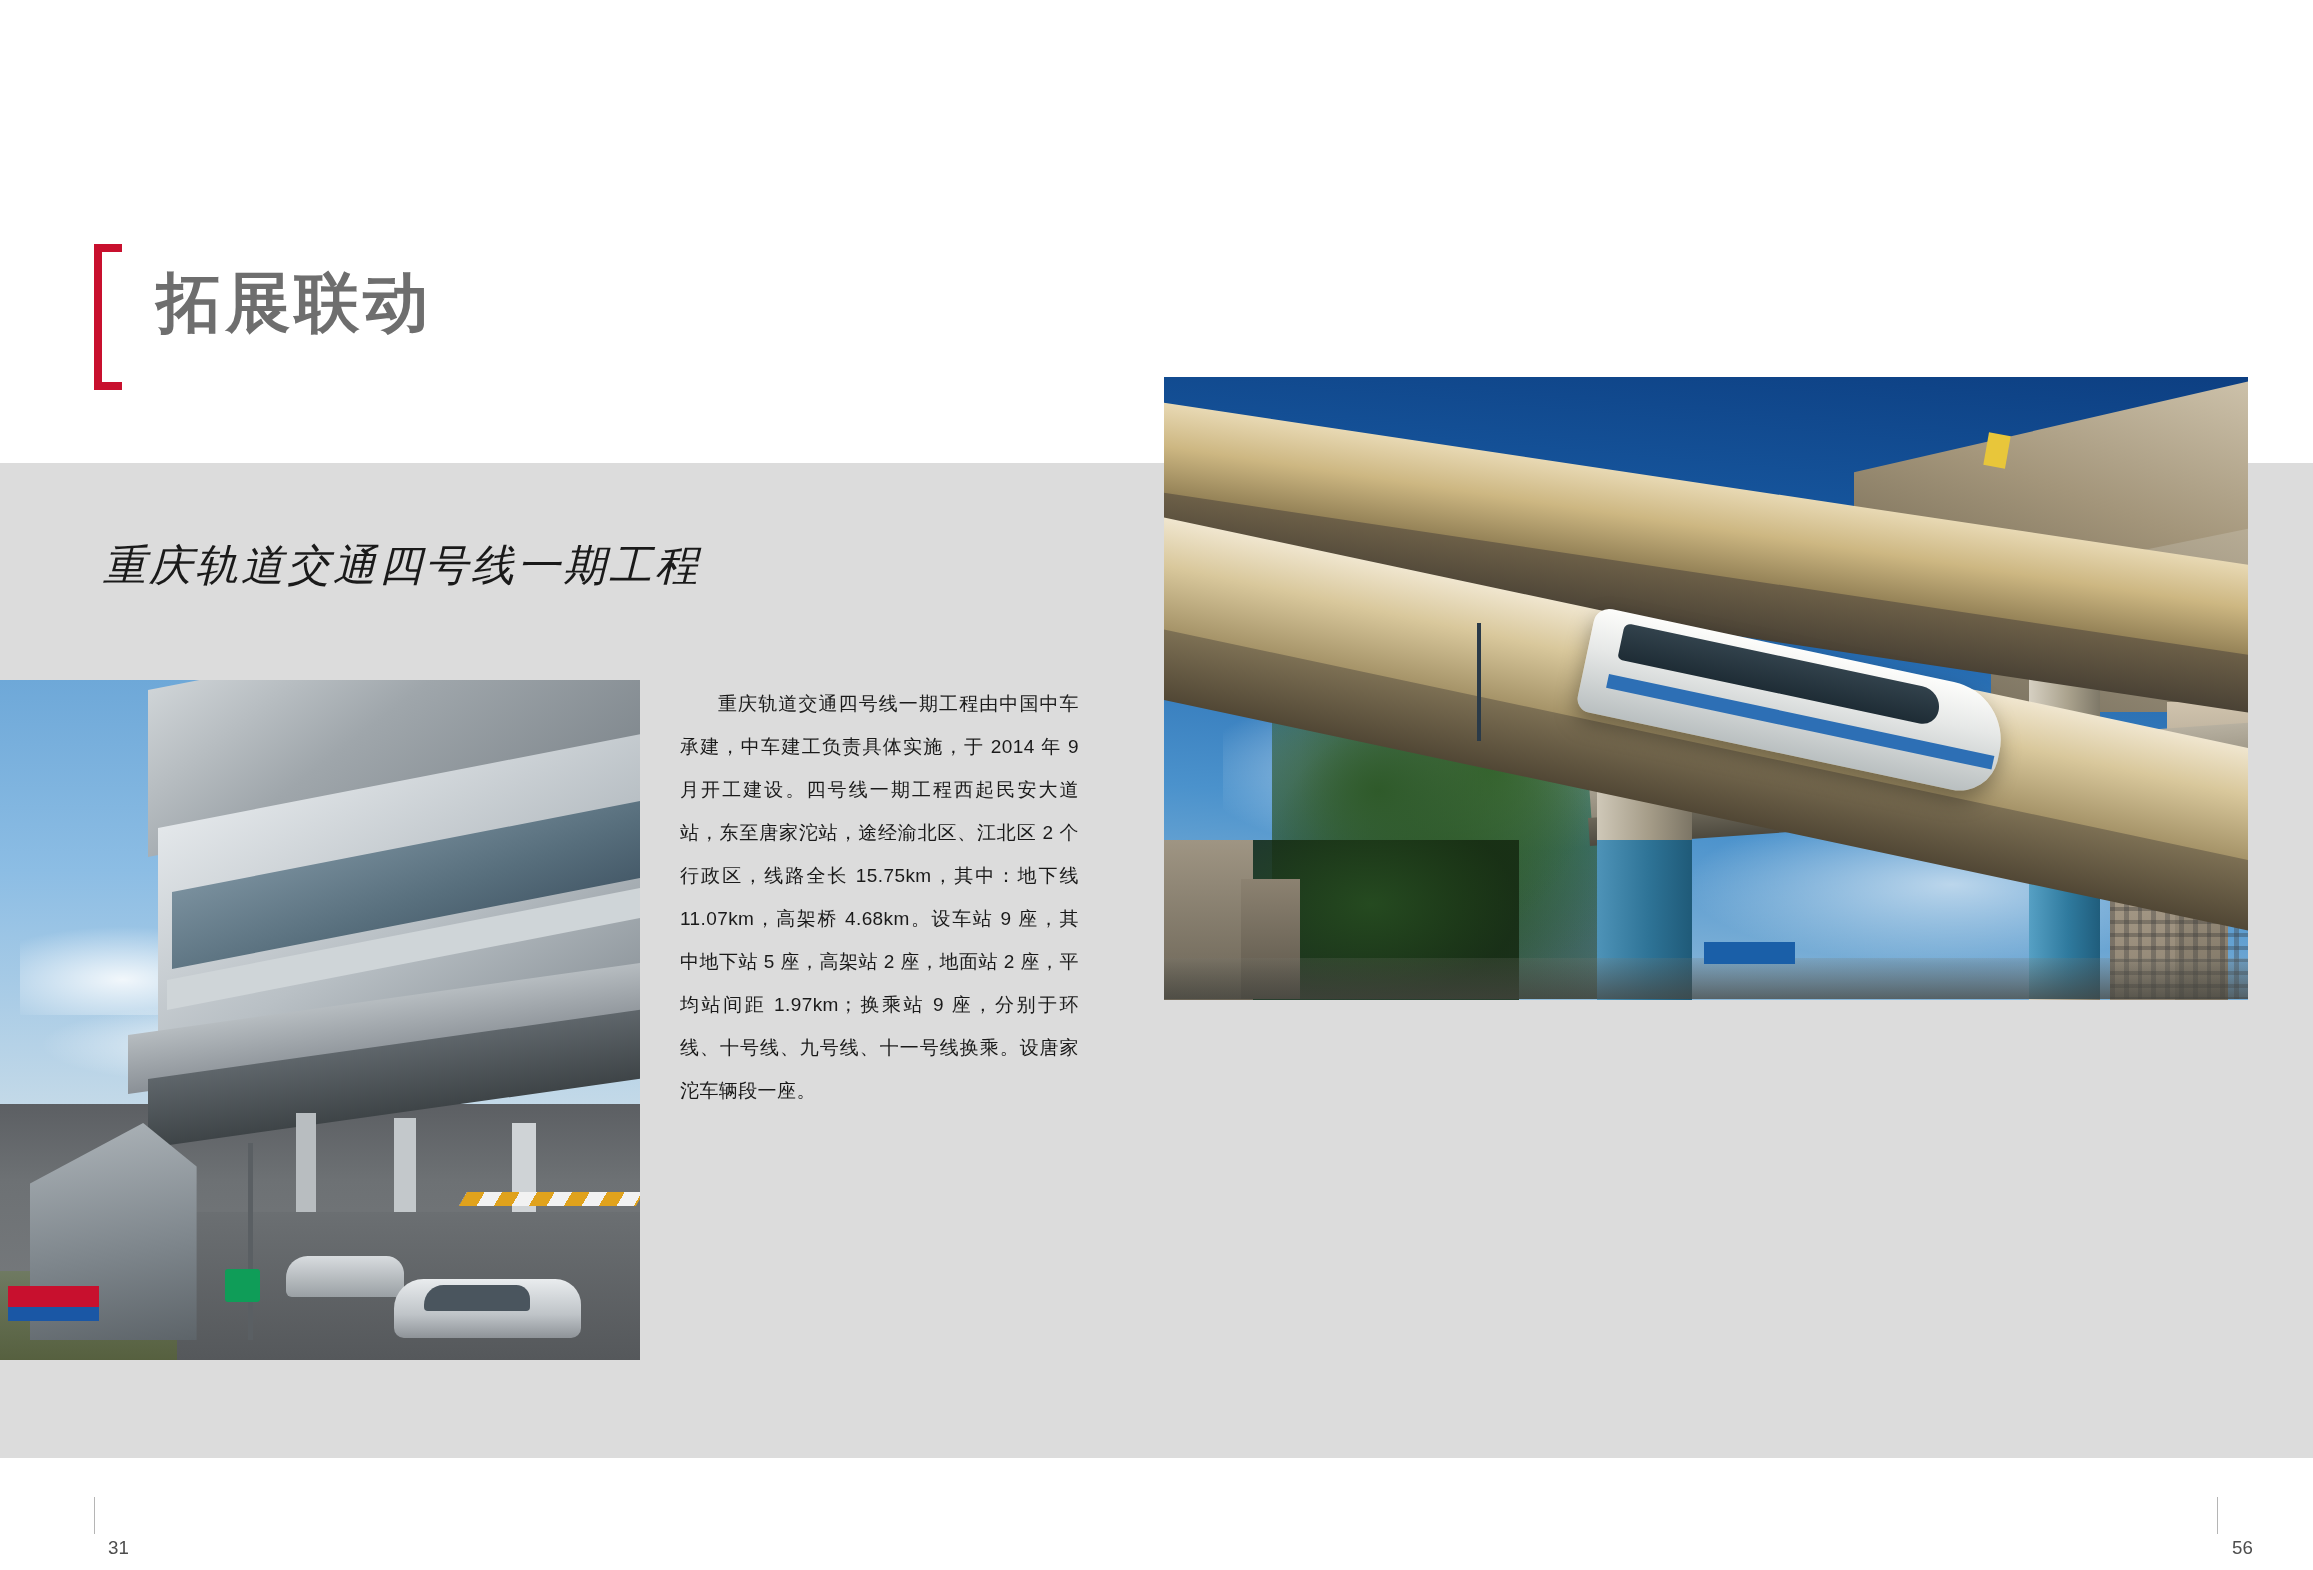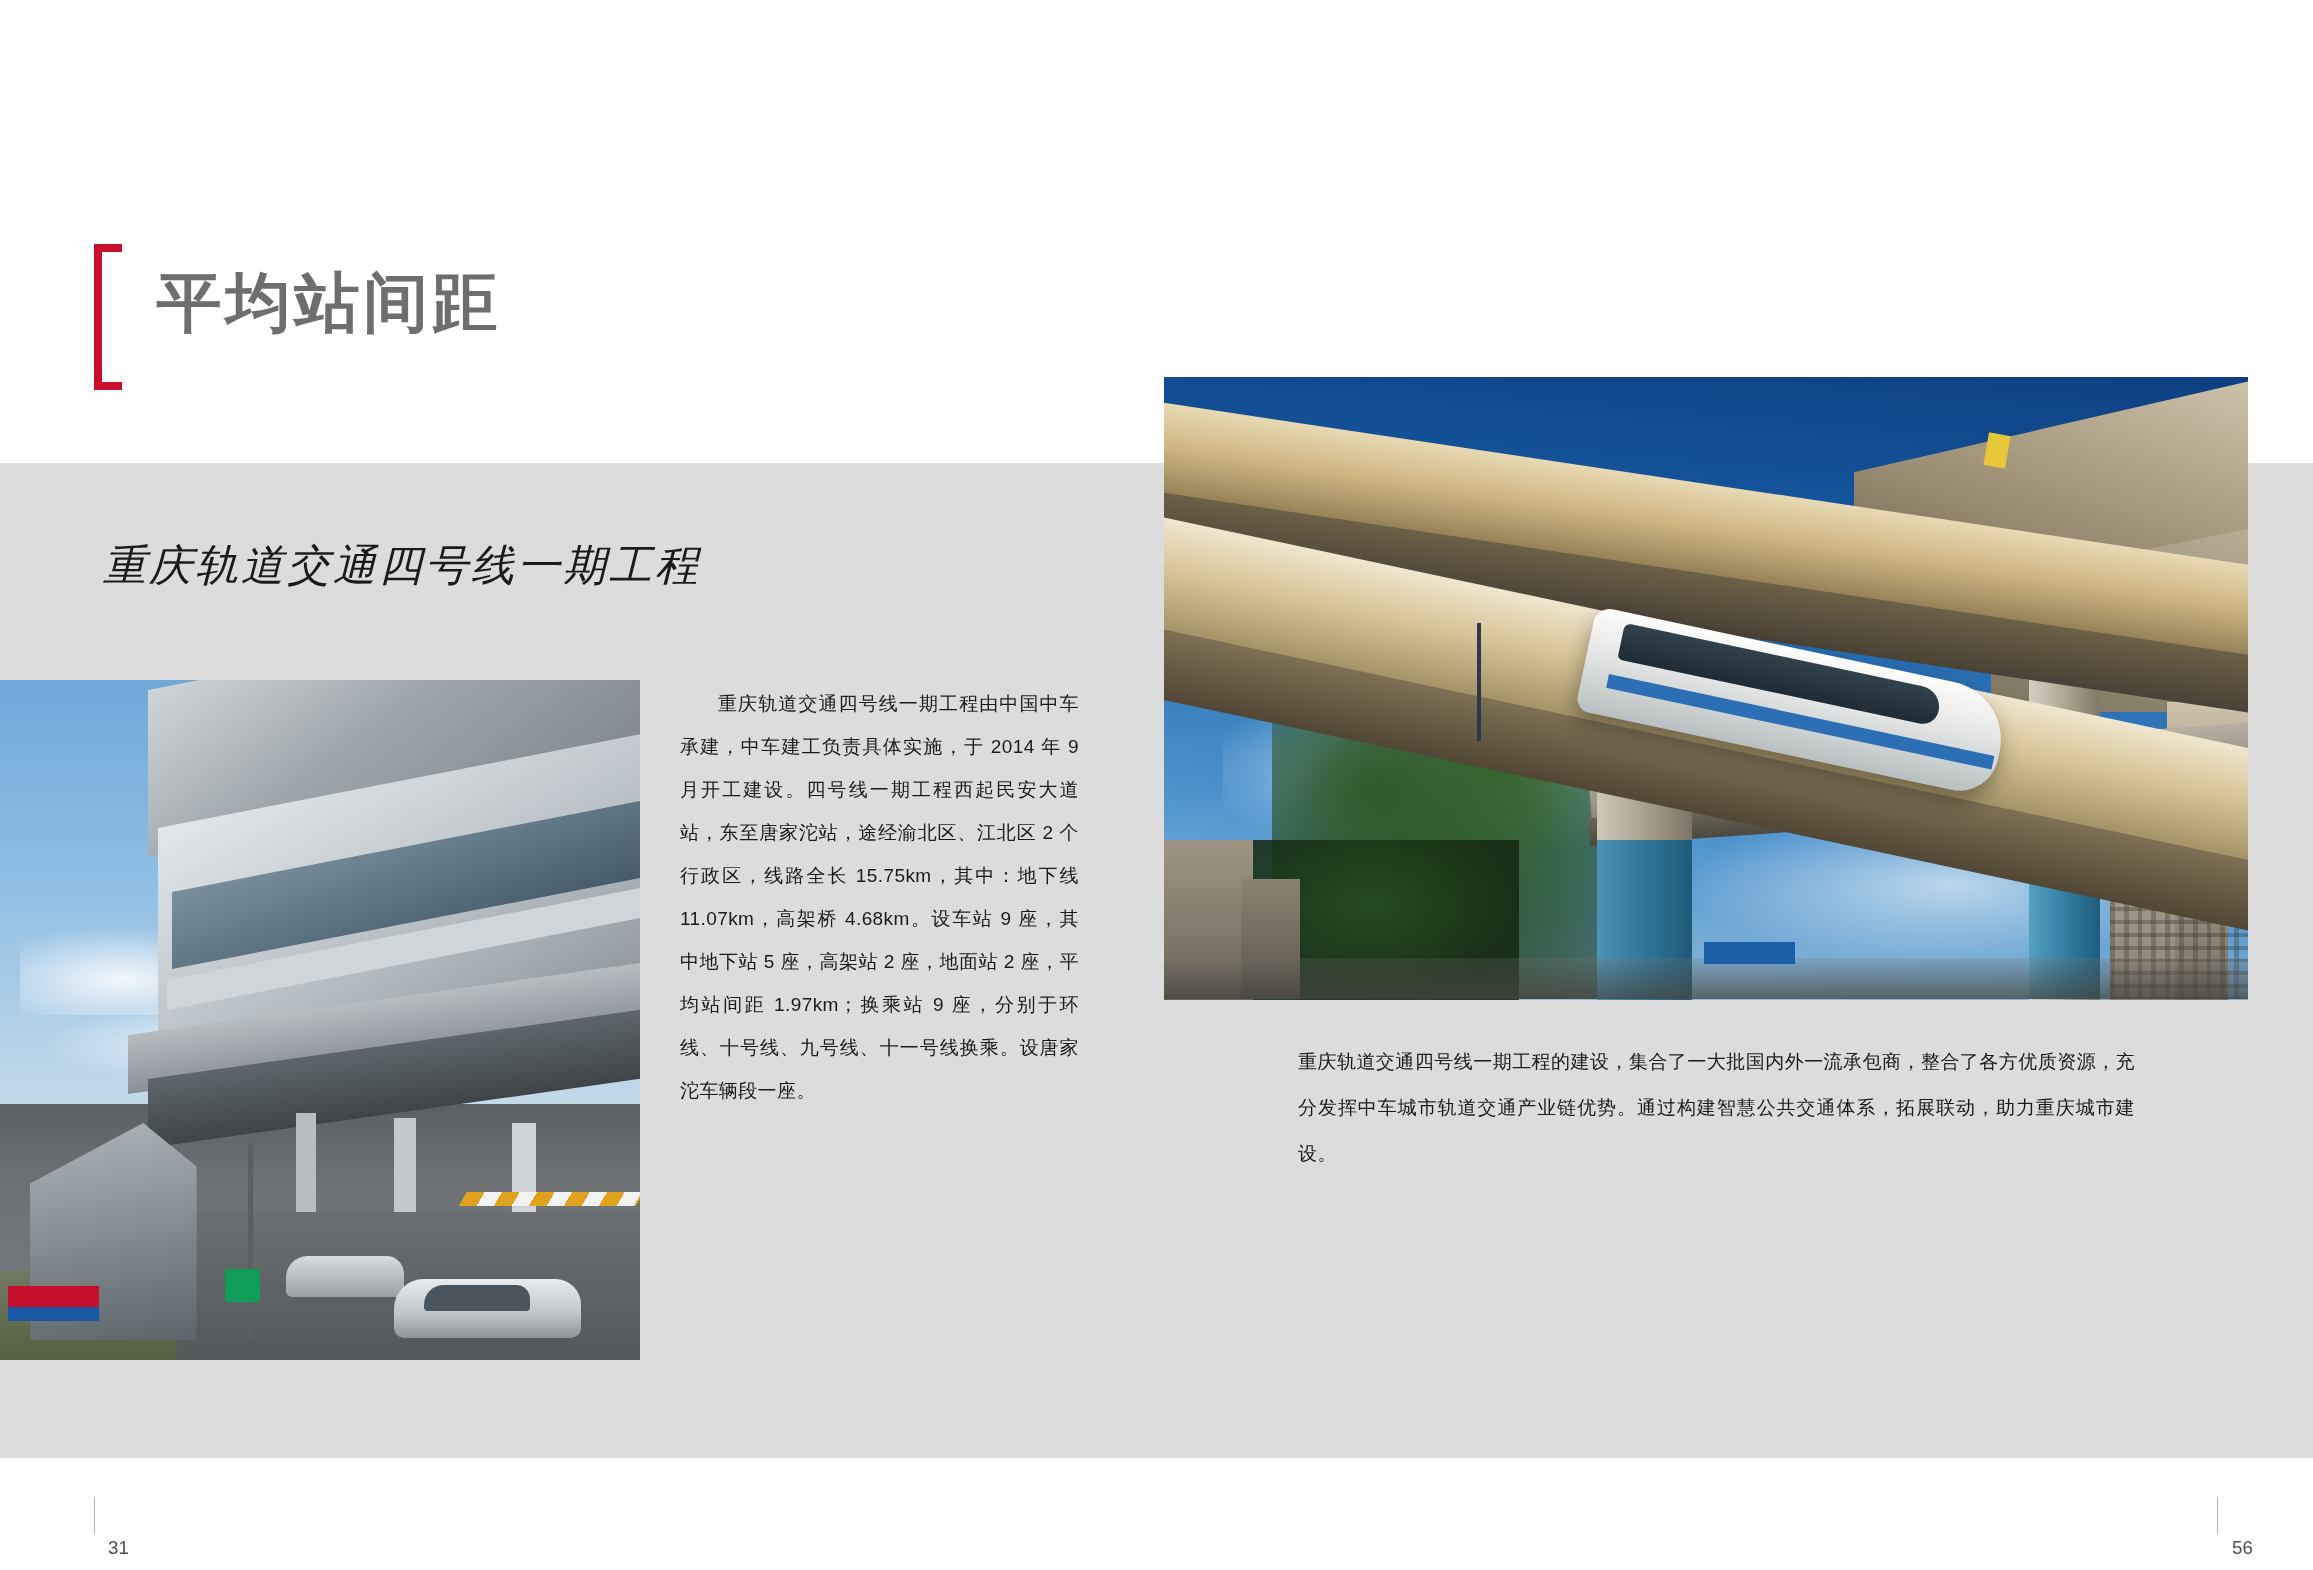--- a/index.html
+++ b/index.html
@@ -406,21 +406,21 @@
 </style>
 </head>
 <body>
 
 <div class="page">
 
   <div class="grey-band"></div>
 
   <div class="header">
     <div class="bracket"></div>
-    <div class="header-title">平均站间距</div>
+    <div class="header-title">拓展联动</div>
   </div>
 
   <div class="project-title">重庆轨道交通四号线一期工程</div>
 
   <div class="photo-left">
     <div class="pl pl-sky"></div>
     <div class="pl pl-cloud1"></div>
     <div class="pl pl-cloud2"></div>
     <div class="pl pl-ground"></div>
     <div class="pl pl-station-roof"></div>
@@ -474,21 +474,20 @@
     <div class="pr pr-train-win"></div>
     <div class="pr pr-train-stripe"></div>
     <div class="pr pr-yellow-mark"></div>
     <div class="pr pr-lamp"></div>
     <div class="pr pr-street"></div>
     <div class="pr pr-sign"></div>
   </div>
 
   <div class="body-left">重庆轨道交通四号线一期工程由中国中车承建，中车建工负责具体实施，于 2014 年 9 月开工建设。四号线一期工程西起民安大道站，东至唐家沱站，途经渝北区、江北区 2 个行政区，线路全长 15.75km，其中：地下线 11.07km，高架桥 4.68km。设车站 9 座，其中地下站 5 座，高架站 2 座，地面站 2 座，平均站间距 1.97km；换乘站 9 座，分别于环线、十号线、九号线、十一号线换乘。设唐家沱车辆段一座。</div>
 
-  <div class="caption-right">重庆轨道交通四号线一期工程的建设，集合了一大批国内外一流承包商，整合了各方优质资源，充分发挥中车城市轨道交通产业链优势。通过构建智慧公共交通体系，拓展联动，助力重庆城市建设。</div>
 
   <div class="footer-rule-left"></div>
   <div class="page-num left">31</div>
   <div class="footer-rule-right"></div>
   <div class="page-num right">56</div>
 
 </div>
 
 
 </body></html>

